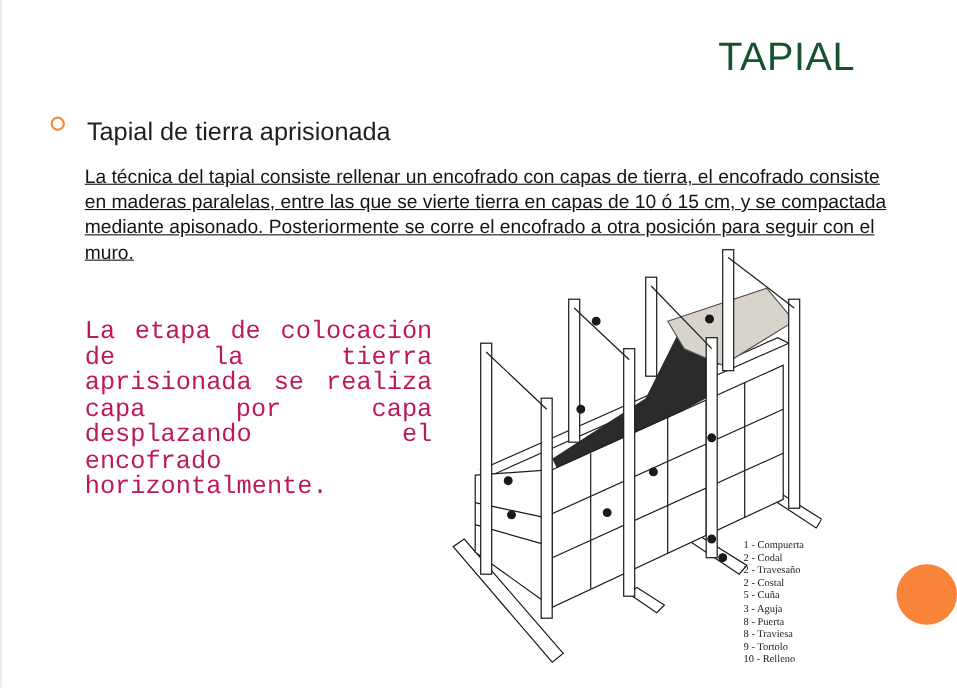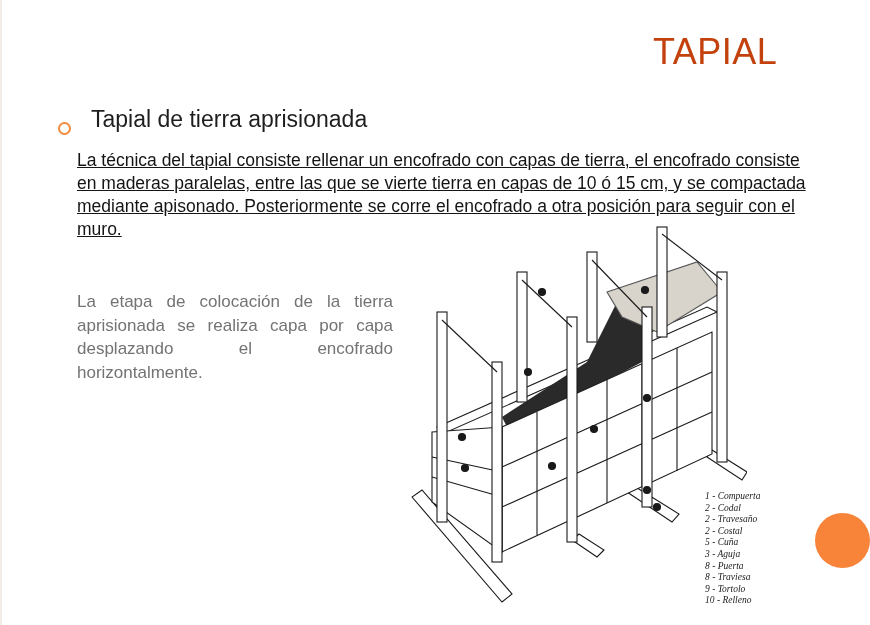--- a/index.html
+++ b/index.html
@@ -10,51 +10,51 @@
       position: relative;
     }
     .slide {
       position: absolute; left: 0; top: 0; width: 870px; height: 625px;
       background: #ffffff;
       border-left: 2px solid #f3ece6;
       box-sizing: border-box;
     }
     .title {
       position: absolute; left: 651px; top: 30px;
-      font-size: 36px; color: #c2410c; letter-spacing: 0.5px;
+      font-size: 36px; color: #14532d; letter-spacing: 0.5px;
       line-height: 44px;
     }
     .bullet-row {
-      position: absolute; left: 56px; top: 103px;
-      display: flex; align-items: flex-end;
+      position: absolute; left: 44px; top: 103px;
+      display: flex; align-items: flex-start;
     }
     .bullet {
       width: 9px; height: 9px; border-radius: 50%;
       border: 2.5px solid #f08a3c; box-sizing: content-box;
       margin-right: 20px; margin-top: 3px;
     }
     .bullet-text { font-size: 23px; color: #1e1e1e; line-height: 32px; }
     .para1 {
       position: absolute; left: 75px; top: 149px; width: 740px;
       font-size: 17.5px; line-height: 23px; color: #141414; text-decoration: underline;
     }
     .para2 {
       position: absolute; left: 75px; top: 290px; width: 316px;
-      font-size: 17px; line-height: 23.5px; color: #737373;
+      font-size: 23px; line-height: 23.5px; color: #be185d;
       text-align: justify;
+      font-family: Liberation Mono, monospace;
     }
     .para2 p { margin: 0; }
     .diagram {
       position: absolute; left: 405px; top: 222px; width: 340px; height: 395px;
     }
     .legend {
-      position: absolute; left: 703px; top: 491px;
+      position: absolute; left: 674px; top: 491px;
       font-family: "Liberation Serif", serif; font-size: 9.5px; line-height: 11.6px;
       color: #1a1a1a;
-      font-style: italic;
     }
     .legend div { white-space: nowrap; }
     .orange-dot {
       position: absolute; left: 813px; top: 513px; width: 55px; height: 55px;
       border-radius: 50%; background: #f8843a;
     }
   </style>
 </head>
 <body>
 

